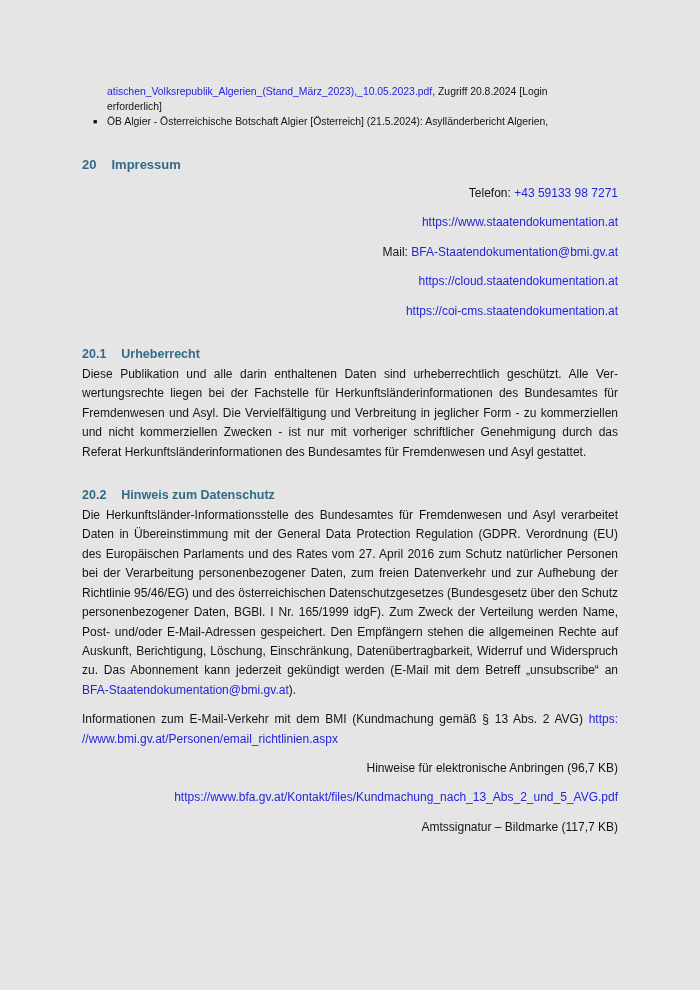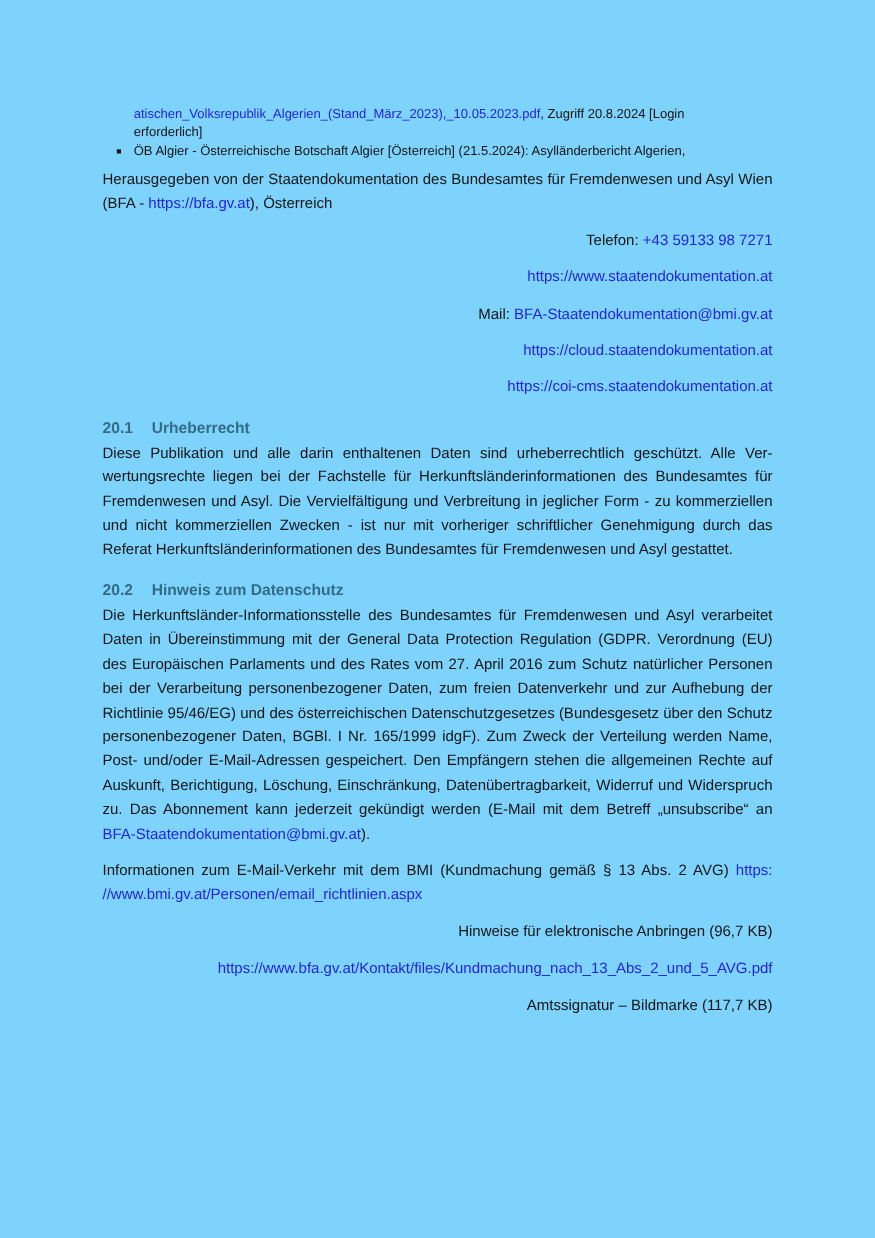--- a/index.html
+++ b/index.html
@@ -1,20 +1,20 @@
 <!DOCTYPE html>
 <html style="--heading: #336b87; --link: #2424dd; --body: #141414;"><head>
 <meta charset="utf-8">
 <style>
   html, body { margin: 0; padding: 0; background: #ffffff; }
   .page {
     position: relative;
     width: 700px;
     height: 990px;
-    background: #7dd3fc;
+    background: #e5e5e5;
     font-family: "Liberation Sans", sans-serif;
     color: var(--body, #111111);
     overflow: hidden;
   }
   .content { padding: 84px 82px 0 82px; }
 
   
   .biblist { font-size: 10.4px; line-height: 15px; padding-left: 25px; color: var(--body, #111); }
   .bib-line { white-space: nowrap; }
   .bullet-line { position: relative; }
@@ -29,21 +29,21 @@
 
   
   .h1 {
     margin-top: 27px;
     font-size: 13px;
     line-height: 18px;
     font-weight: bold;
     color: var(--heading, #336b87);
   }
   .h2 {
-    margin-top: 14px;
+    margin-top: 25px;
     font-size: 12.5px;
     line-height: 17px;
     font-weight: bold;
     color: var(--heading, #336b87);
   }
   .hnum { margin-right: 15px; }
 
   
   .para {
     margin: 10px 0 0 0;
@@ -78,24 +78,24 @@
         <a class="link">atischen_Volksrepublik_Algerien_(Stand_März_2023),_10.05.2023.pdf</a><span>, Zugriff 20.8.2024 [Login</span>
       </div>
       <div class="bib-line">
         <span>erforderlich]</span>
       </div>
       <div class="bib-line bullet-line">
         <span class="bullet">■</span><span>ÖB Algier - Österreichische Botschaft Algier [Österreich] (21.5.2024): Asylländerbericht Algerien,</span>
       </div>
     </div>
 
+    <div class="h1">
+      <span class="hnum">20</span><span>Impressum</span>
+    </div>
 
-    <p class="para first">
-      <span>Herausgegeben von der Staatendokumentation des Bundesamtes für Fremdenwesen und Asyl Wien (BFA - </span><a class="link">https://bfa.gv.at</a><span>), Österreich</span>
-    </p>
 
     <p class="para single">
       <span>Telefon: </span><a class="link">+43 59133 98 7271</a>
     </p>
 
     <p class="para single">
       <a class="link">https://www.staatendokumentation.at</a>
     </p>
 
     <p class="para single">

